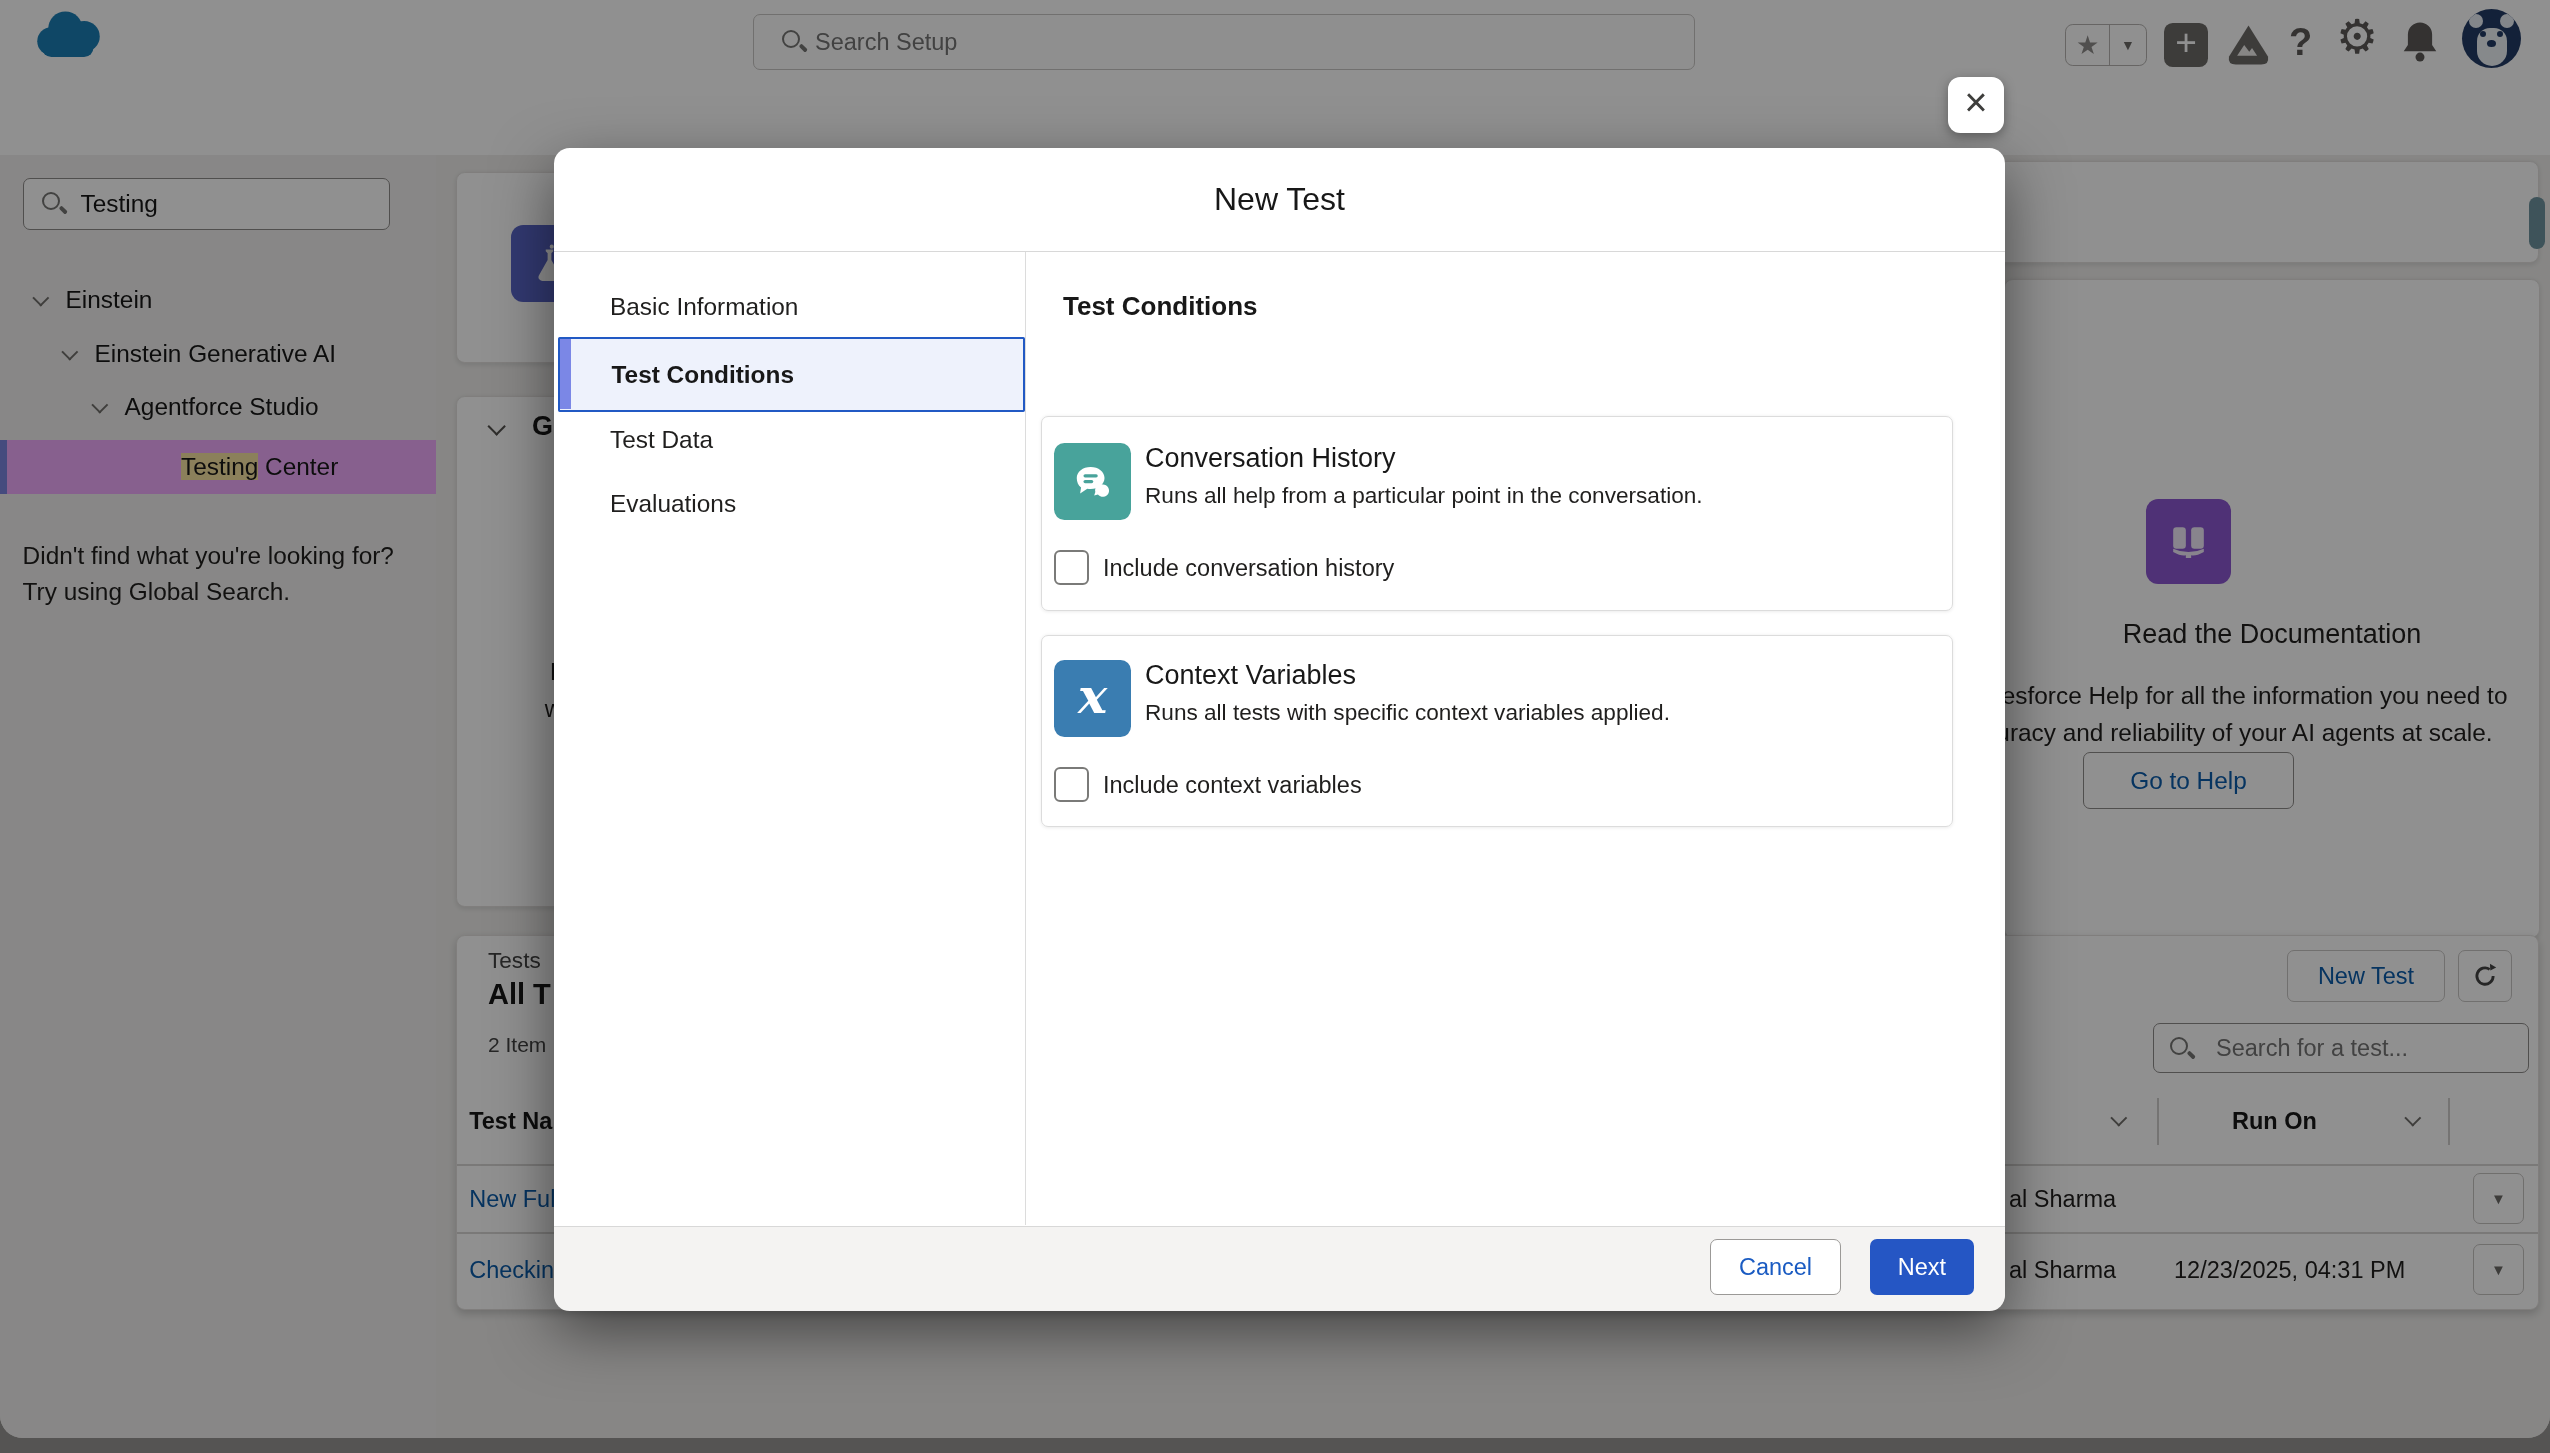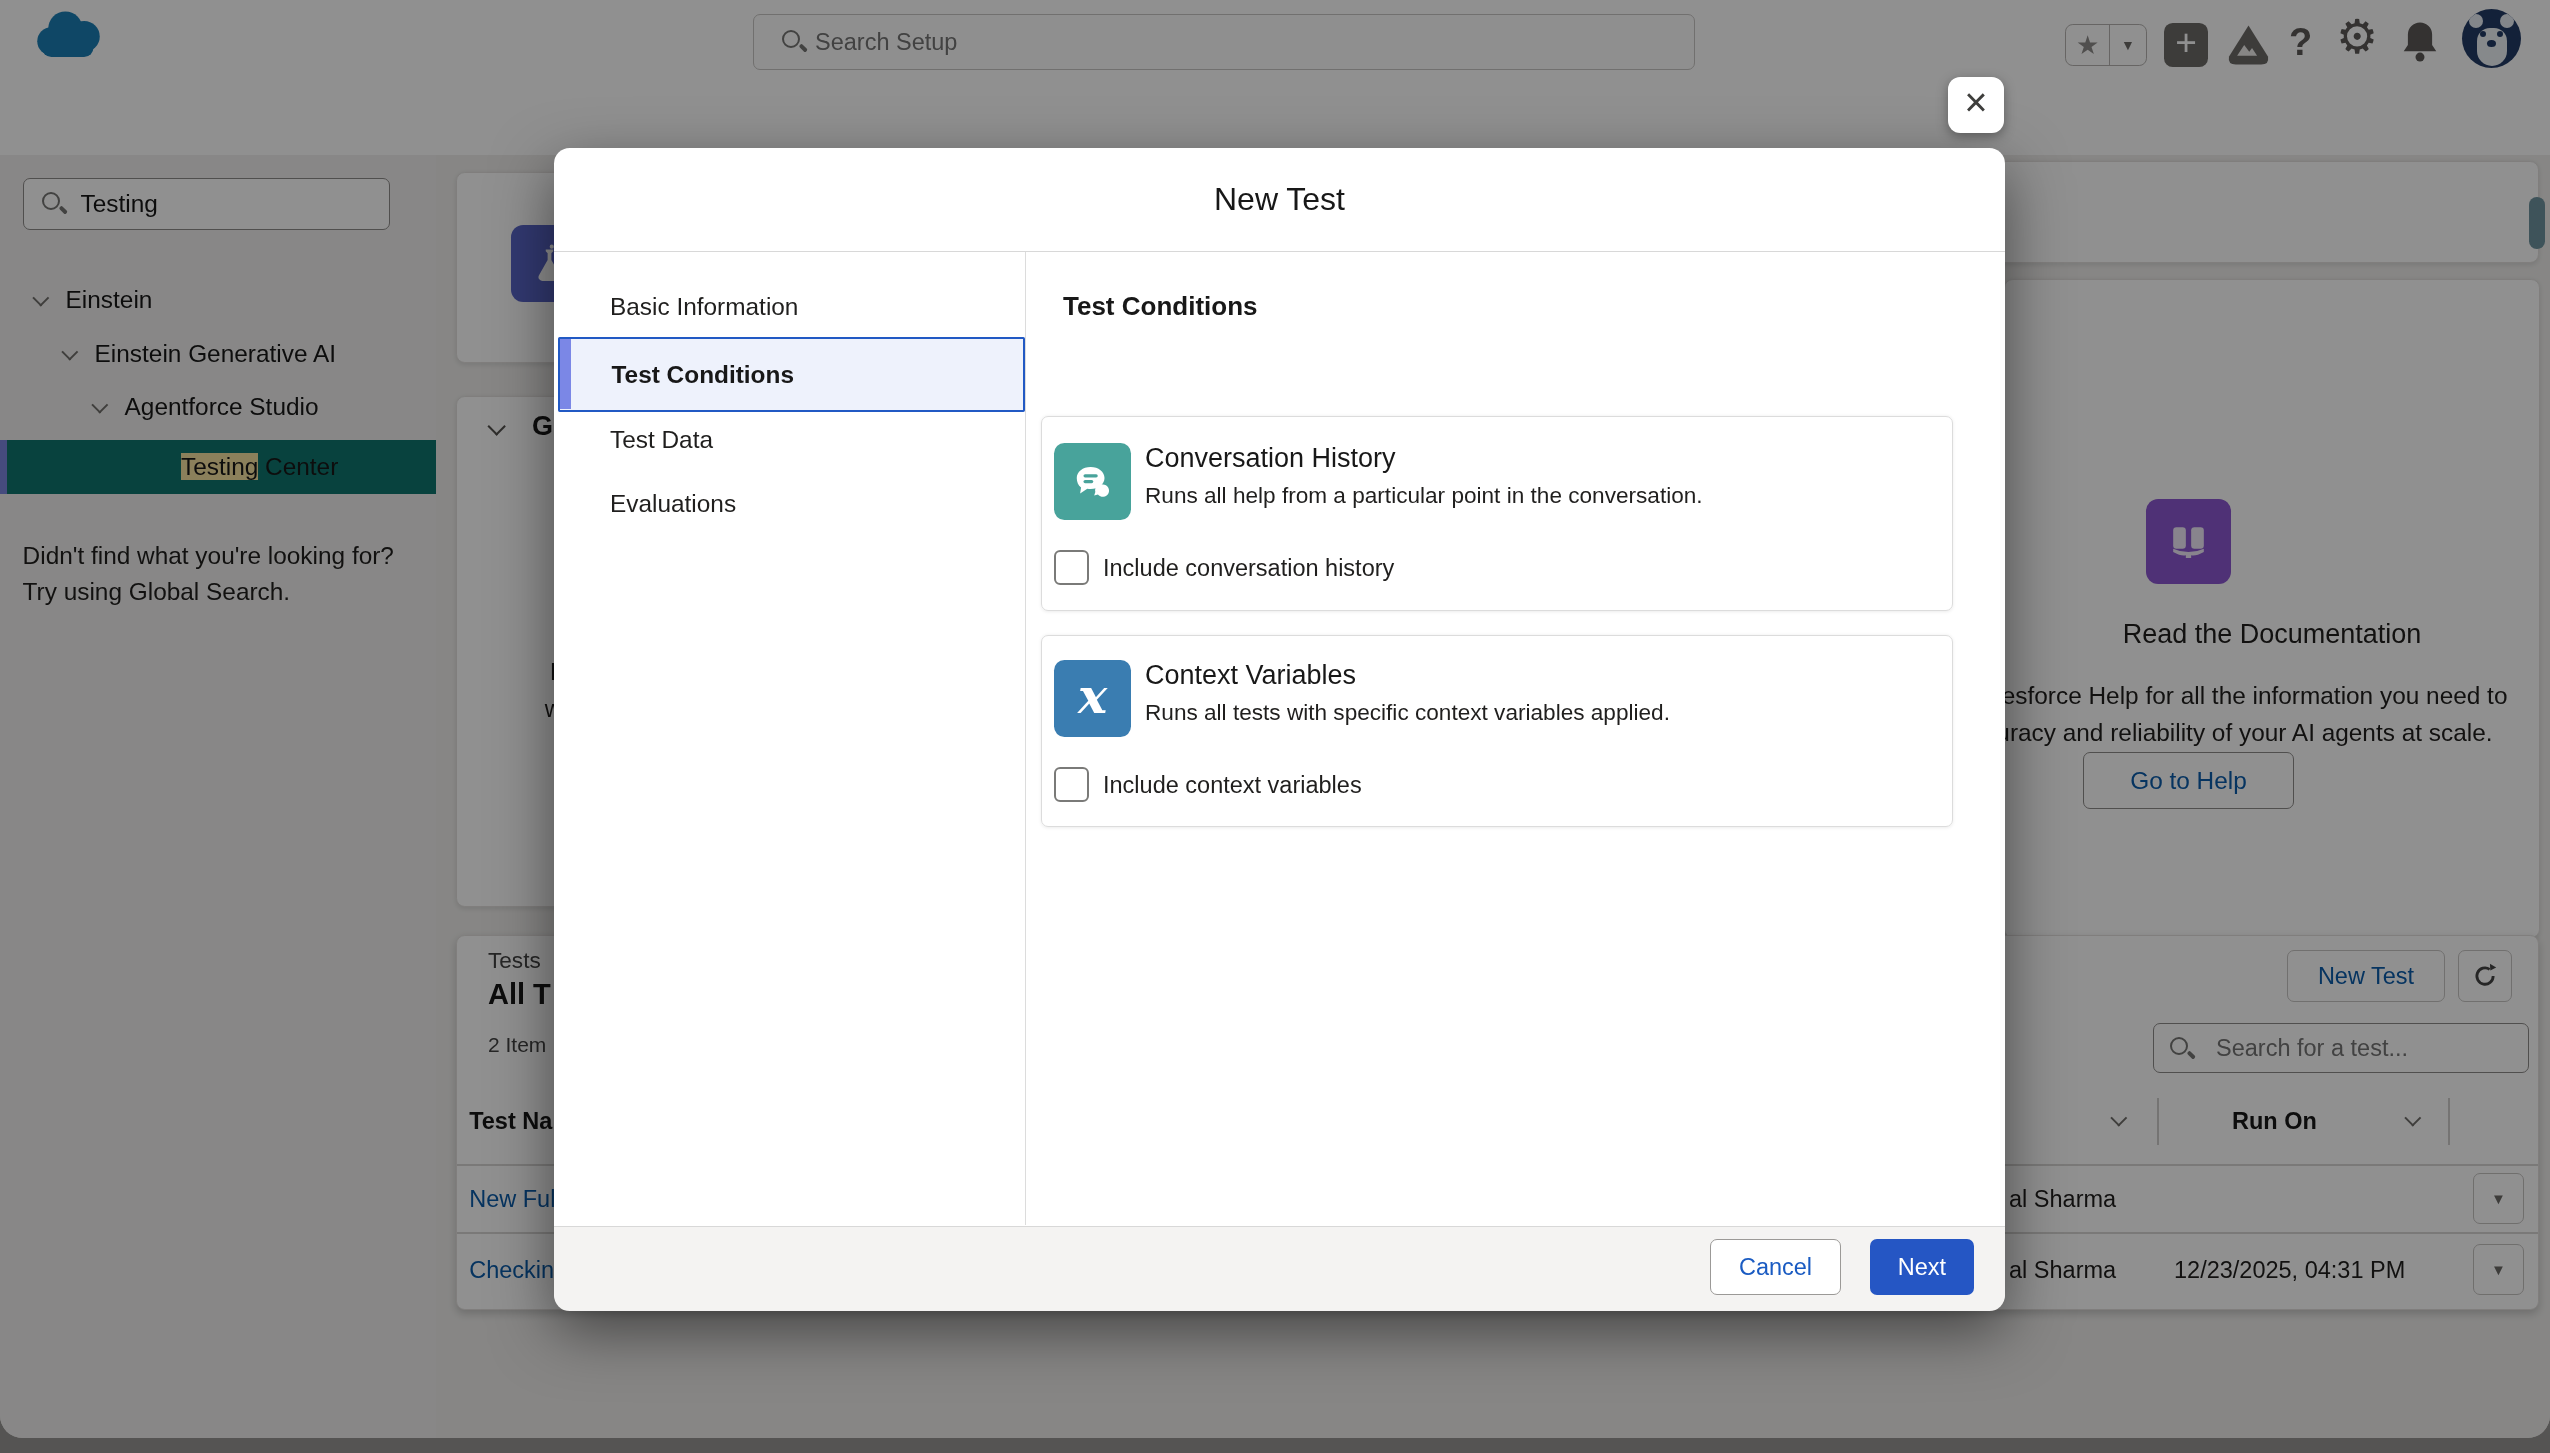--- a/index.html
+++ b/index.html
@@ -118,21 +118,21 @@
         <span style="font-size:24.4px;">Einstein</span>
       </span>
       <span class="abs" style="left:64px;top:185px;display:flex;align-items:center;gap:19px;">
         <span class="chv" style="width:9.6px;height:9.6px;color:#706e6b;margin-top:-5.2px;"></span>
         <span style="font-size:24.4px;">Einstein Generative AI</span>
       </span>
       <span class="abs" style="left:94px;top:238px;display:flex;align-items:center;gap:19px;">
         <span class="chv" style="width:9.6px;height:9.6px;color:#706e6b;margin-top:-5.2px;"></span>
         <span style="font-size:24.4px;">Agentforce Studio</span>
       </span>
-      <span class="abs" style="left:0;top:285px;width:436px;height:54px;background:#0f766e;display:flex;align-items:center;">
+      <span class="abs" style="left:0;top:285px;width:436px;height:54px;background:#f0abfc;display:flex;align-items:center;">
         <span style="position:absolute;left:0;top:0;width:7px;height:54px;background:#7a86e0;"></span>
         <span style="margin-left:181px;font-size:24.4px;white-space:nowrap;"><span style="background:#f7e3a1;">Testing</span><span> Center</span></span>
       </span>
 
       <div class="abs" style="left:22.6px;top:383px;width:400px;font-size:24.4px;line-height:36px;color:#201f1e;">
         <span>Didn't find what you're looking for?</span><br>
         <span>Try using Global Search.</span>
       </div>
     </div>
 

